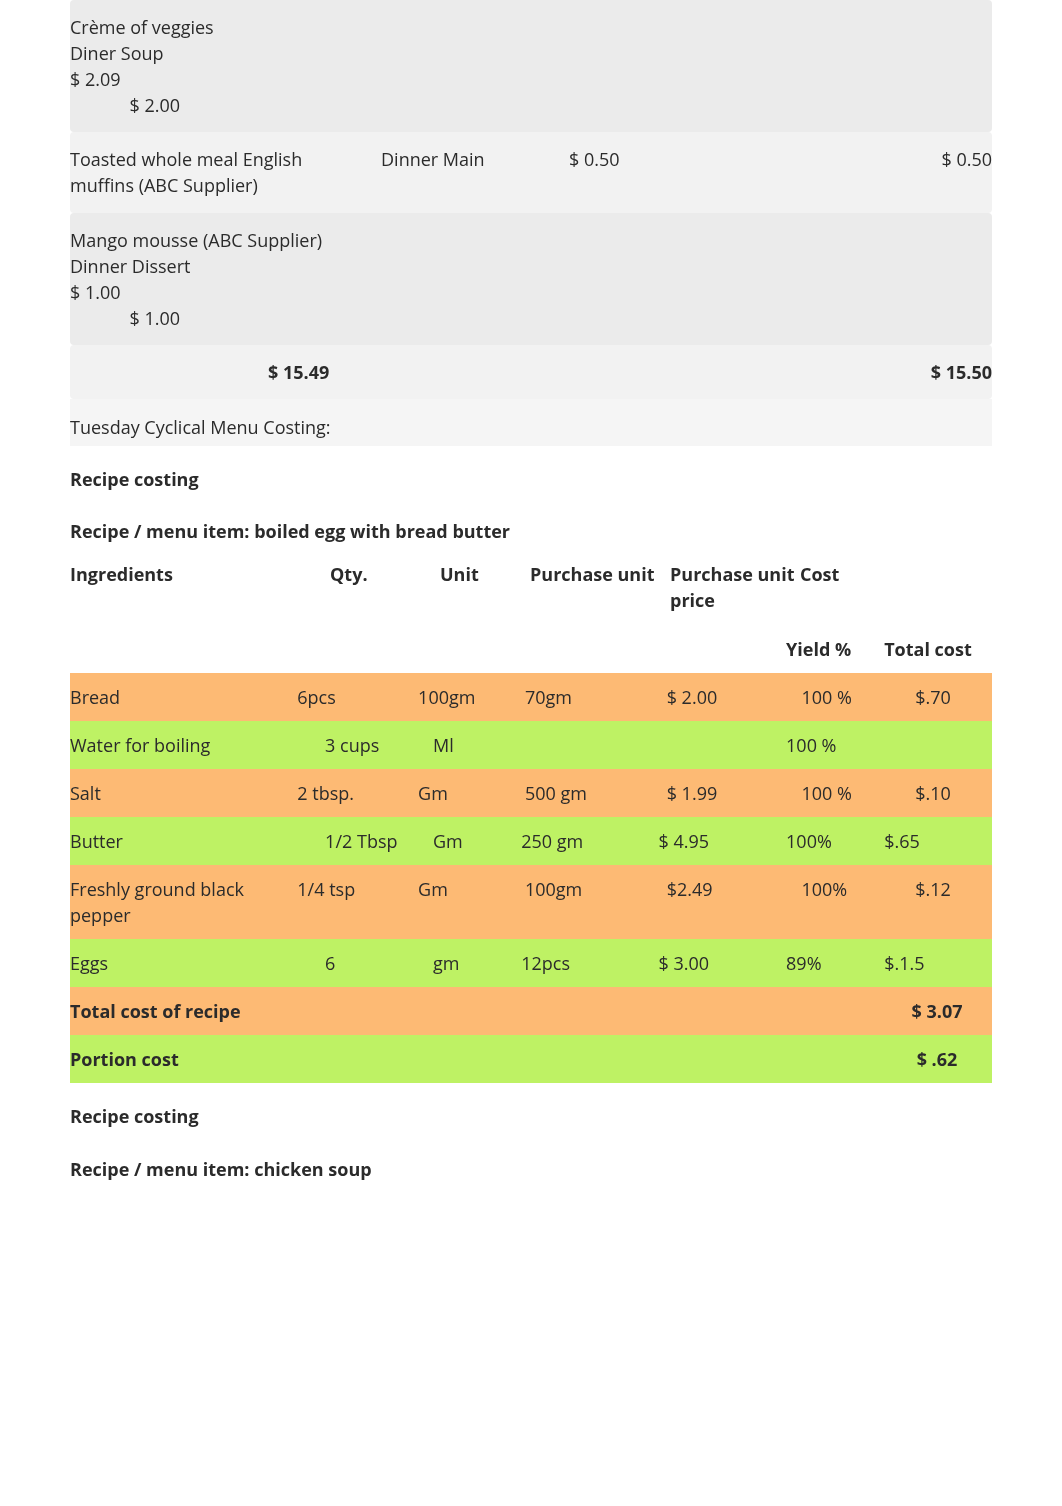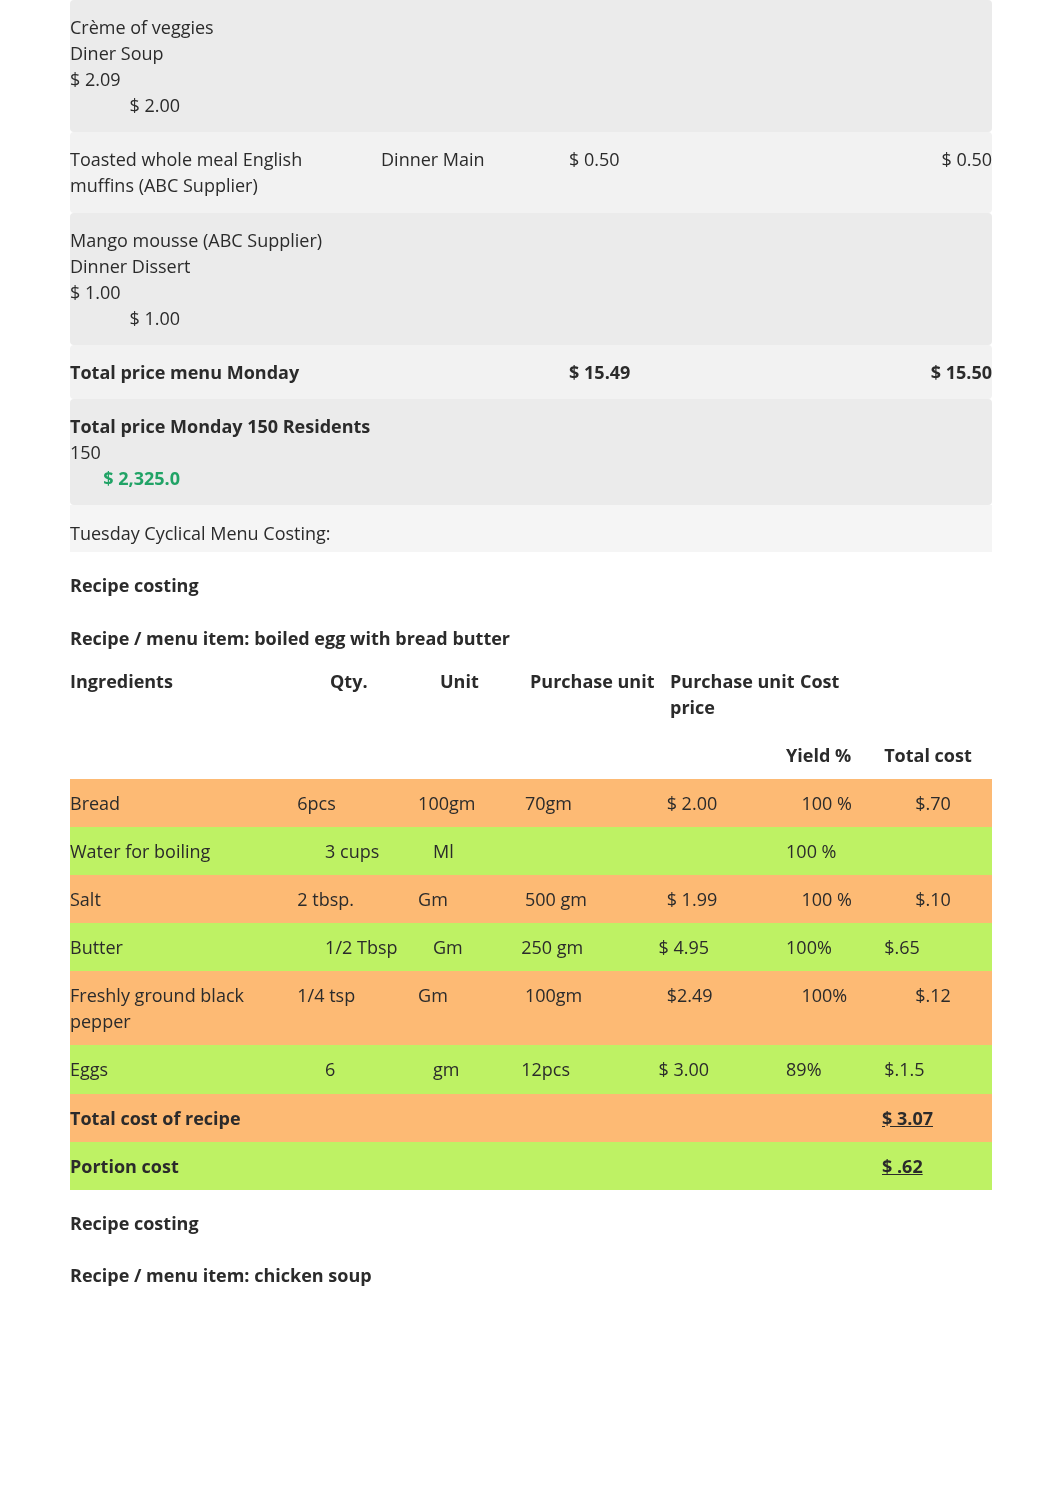--- a/index.html
+++ b/index.html
@@ -55,21 +55,21 @@
   .rec-row.shade-light { background: #fdba74; gap: 44px; }
   .rec-row.shade-mid   { background: #bef264; }
   .rc-ing  { width: 260px; padding-right: 6px; }
   .rc-qty  { width: 110px; }
   .rc-unit { width: 90px; }
   .rc-pu   { width: 140px; }
   .rc-pup  { width: 130px; }
   .rc-cost { width: 100px; }
   .rc-yield{ width: 100px; }
   .rc-tot  { width: 110px; text-align: left; }
-  .rc-tot.right { text-align: left; text-decoration: underline; }
+  .rc-tot.right { text-align: center; }
   .header-row .cell { font-weight: 700; }
 
 </style>
 </head>
 <body>
 
 <div class="page">
 
   <div class="menu-row shade-mid">
     <div class="menu-col-item">Crème of veggies</div>
@@ -92,35 +92,27 @@
   <div class="menu-row shade-mid">
     <div class="menu-col-item">Mango mousse (ABC Supplier)</div>
     <div class="menu-col-meal">Dinner Dissert</div>
     <div class="menu-col-price">$ 1.00</div>
     <div class="menu-col-spacer"></div>
     <div class="menu-col-qty"></div>
     <div class="menu-col-ext">$ 1.00</div>
   </div>
 
   <div class="menu-row shade-light bold">
-    <div class="menu-col-item">Total price menu Monday</div>
     <div class="menu-col-meal"></div>
     <div class="menu-col-price">$ 15.49</div>
     <div class="menu-col-spacer"></div>
     <div class="menu-col-qty"></div>
     <div class="menu-col-ext">$ 15.50</div>
   </div>
 
-  <div class="menu-row shade-mid bold">
-    <div class="menu-col-item" style="width:470px">Total price Monday 150 Residents</div>
-    <div class="menu-col-price"></div>
-    <div class="menu-col-spacer"></div>
-    <div class="menu-col-qty" style="font-weight:400">150</div>
-    <div class="menu-col-ext total-green">$ 2,325.0</div>
-  </div>
 
   <div class="section-lead">
     <span>Tuesday Cyclical Menu Costing:</span>
   </div>
 
   <div class="heading">Recipe costing</div>
   <div class="heading">Recipe / menu item: boiled egg with bread butter</div>
 
   <div class="rec-row header-row">
     <div class="rc-ing cell">Ingredients</div>

